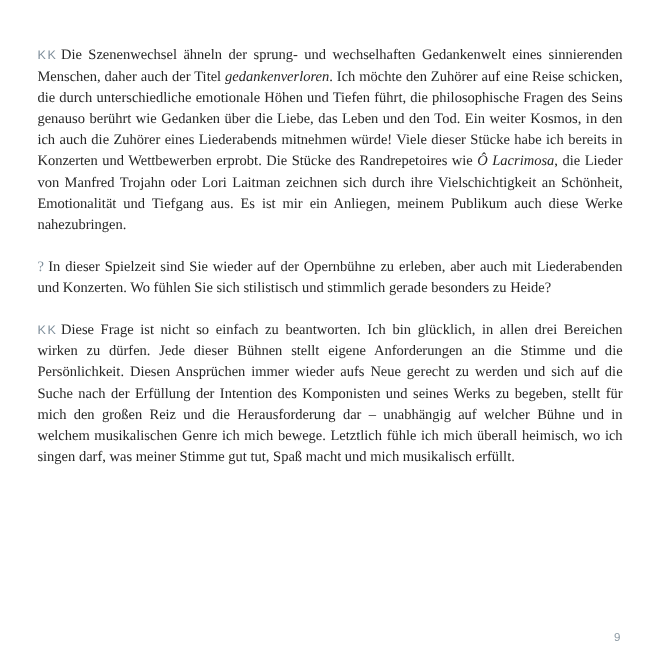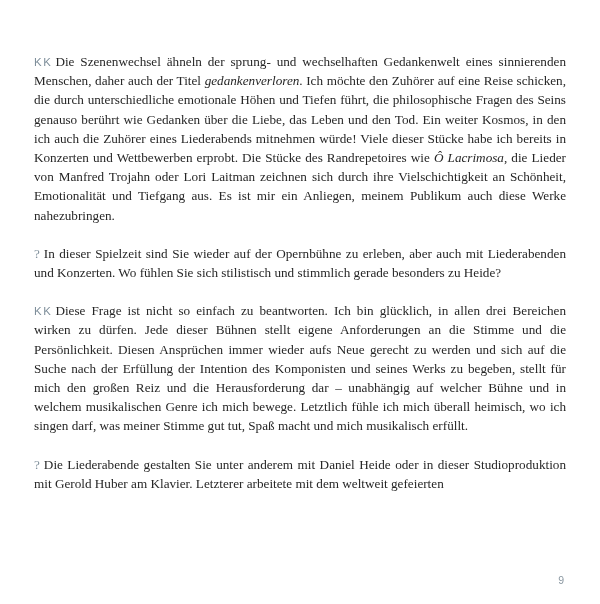--- a/index.html
+++ b/index.html
@@ -12,21 +12,21 @@
     background: #ffffff;
     font-family: "Liberation Serif", serif;
     color: #2a2a2a;
     overflow: hidden;
   }
   .page {
     position: relative;
     width: 600px;
     height: 604px;
     box-sizing: border-box;
-    padding: 52px 34px 0 34px;
+    padding: 40px 34px 0 34px;
   }
   .block {
     margin-bottom: 19px;
   }
   .para {
     font-size: 13.2px;
     line-height: 1.455;
     text-align: justify;
     text-justify: inter-word;
     margin: 0;
@@ -70,18 +70,15 @@
   </div>
 
   <div class="block">
     <p class="para"><span class="qmark">?</span><span>In dieser Spielzeit sind Sie wieder auf der Opernbühne zu erleben, aber auch mit Liederabenden und Konzerten. Wo fühlen Sie sich stilistisch und stimmlich gerade besonders zu Heide?</span></p>
   </div>
 
   <div class="block">
     <p class="para"><span class="speaker">KK</span><span>Diese Frage ist nicht so einfach zu beantworten. Ich bin glücklich, in allen drei Bereichen wirken zu dürfen. Jede dieser Bühnen stellt eigene Anforderungen an die Stimme und die Persönlichkeit. Diesen Ansprüchen immer wieder aufs Neue gerecht zu werden und sich auf die Suche nach der Erfüllung der Intention des Komponisten und seines Werks zu begeben, stellt für mich den großen Reiz und die Herausforderung dar – unabhängig auf welcher Bühne und in welchem musikalischen Genre ich mich bewege. Letztlich fühle ich mich überall heimisch, wo ich singen darf, was meiner Stimme gut tut, Spaß macht und mich musikalisch erfüllt.</span></p>
   </div>
 
-  <div class="block">
-    <p class="para"><span class="qmark">?</span><span>Die Liederabende gestalten Sie unter anderem mit Daniel Heide oder in dieser Studioproduktion mit Gerold Huber am Klavier. Letzterer arbeitete mit dem weltweit gefeierten</span></p>
-  </div>
 
   <div class="page-number">9</div>
 </div>
 
 </body></html>

